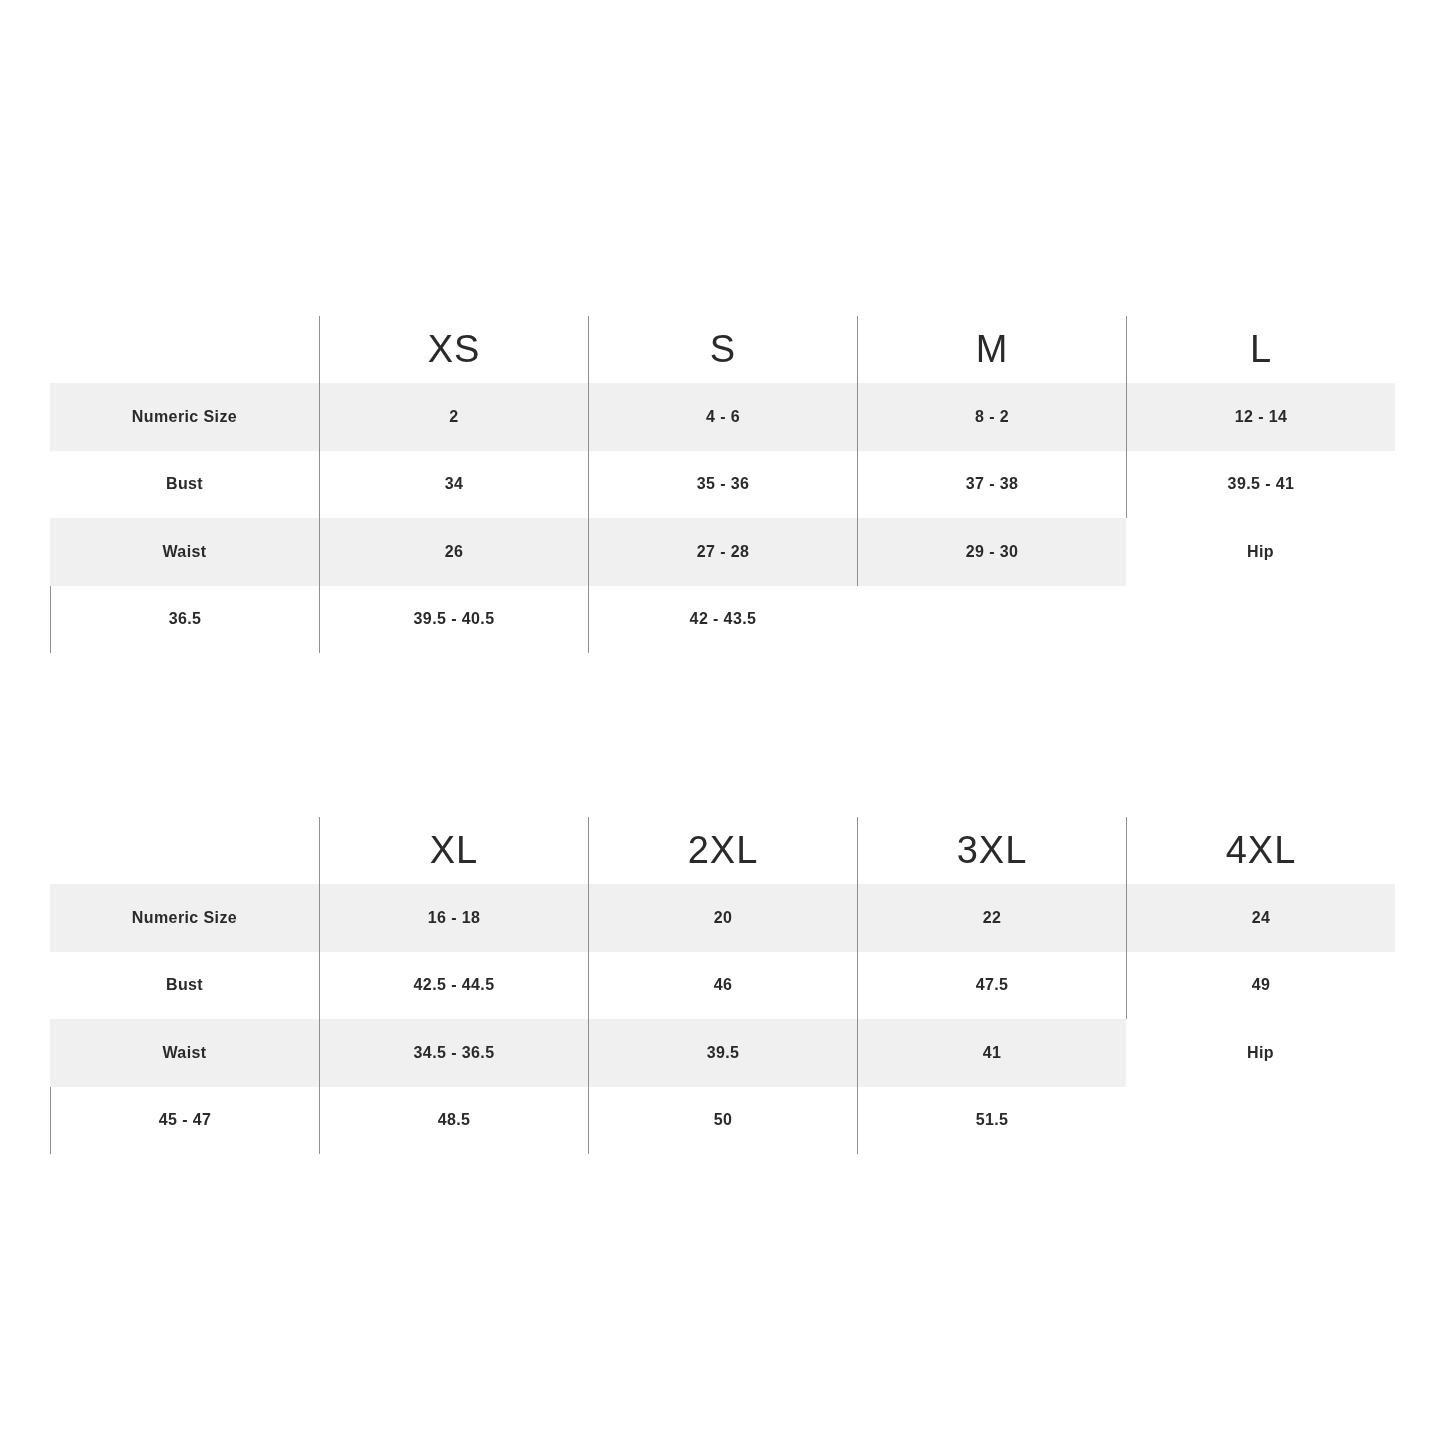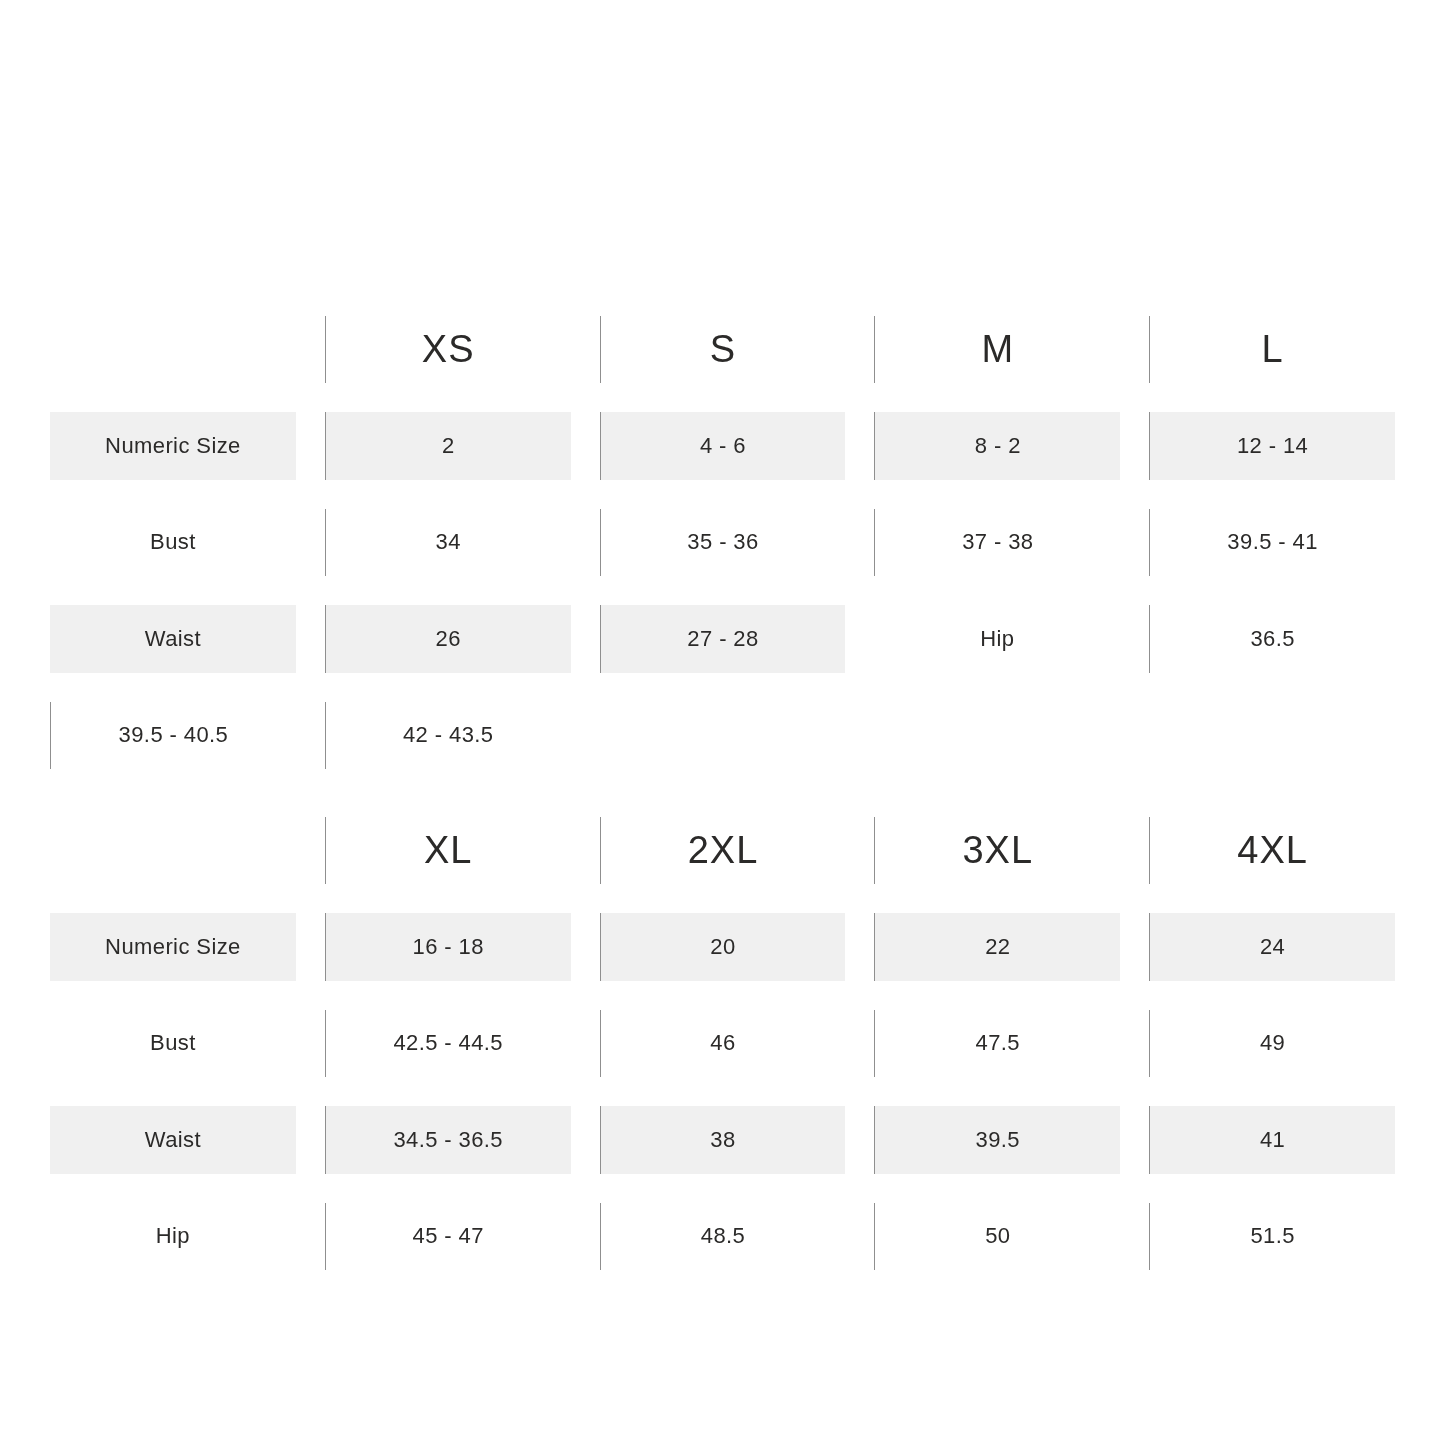--- a/index.html
+++ b/index.html
@@ -24,32 +24,32 @@
     inset: 0;
     background: var(--bg);
   }
   .size-table {
     position: absolute;
     left: 50px;
     width: 1345px;
     display: grid;
     grid-template-columns: repeat(5, 1fr);
     grid-template-rows: 67px repeat(4, 67.5px);
-    gap: 29px;
   }
   .size-table.first  { top: 316px; }
   .size-table.second { top: 817px; }
   .cell {
     display: flex;
     align-items: center;
     justify-content: center;
-    font-size: 22px;
+    font-size: 16px;
     letter-spacing: 0.4px;
     color: var(--text);
     background: transparent;
+    font-weight: bold;
   }
   .cell.header {
     font-size: 38px;
     font-weight: 500;
     letter-spacing: 1px;
   }
   .cell.divided {
     border-left: 1px solid var(--divider);
   }
   .cell.striped {
@@ -77,20 +77,21 @@
 
     <div class="cell">Bust</div>
     <div class="cell divided">34</div>
     <div class="cell divided">35 - 36</div>
     <div class="cell divided">37 - 38</div>
     <div class="cell divided">39.5 - 41</div>
 
     <div class="cell striped">Waist</div>
     <div class="cell striped divided">26</div>
     <div class="cell striped divided">27 - 28</div>
+    <div class="cell striped divided">29 - 30</div>
 
     <div class="cell">Hip</div>
     <div class="cell divided">36.5</div>
     <div class="cell divided">39.5 - 40.5</div>
     <div class="cell divided">42 - 43.5</div>
   </div>
 
   <div class="size-table second">
 
     <div class="cell header"></div>
@@ -106,21 +107,20 @@
     <div class="cell striped divided">24</div>
 
     <div class="cell">Bust</div>
     <div class="cell divided">42.5 - 44.5</div>
     <div class="cell divided">46</div>
     <div class="cell divided">47.5</div>
     <div class="cell divided">49</div>
 
     <div class="cell striped">Waist</div>
     <div class="cell striped divided">34.5 - 36.5</div>
-    <div class="cell striped divided">38</div>
     <div class="cell striped divided">39.5</div>
     <div class="cell striped divided">41</div>
 
     <div class="cell">Hip</div>
     <div class="cell divided">45 - 47</div>
     <div class="cell divided">48.5</div>
     <div class="cell divided">50</div>
     <div class="cell divided">51.5</div>
   </div>
 

